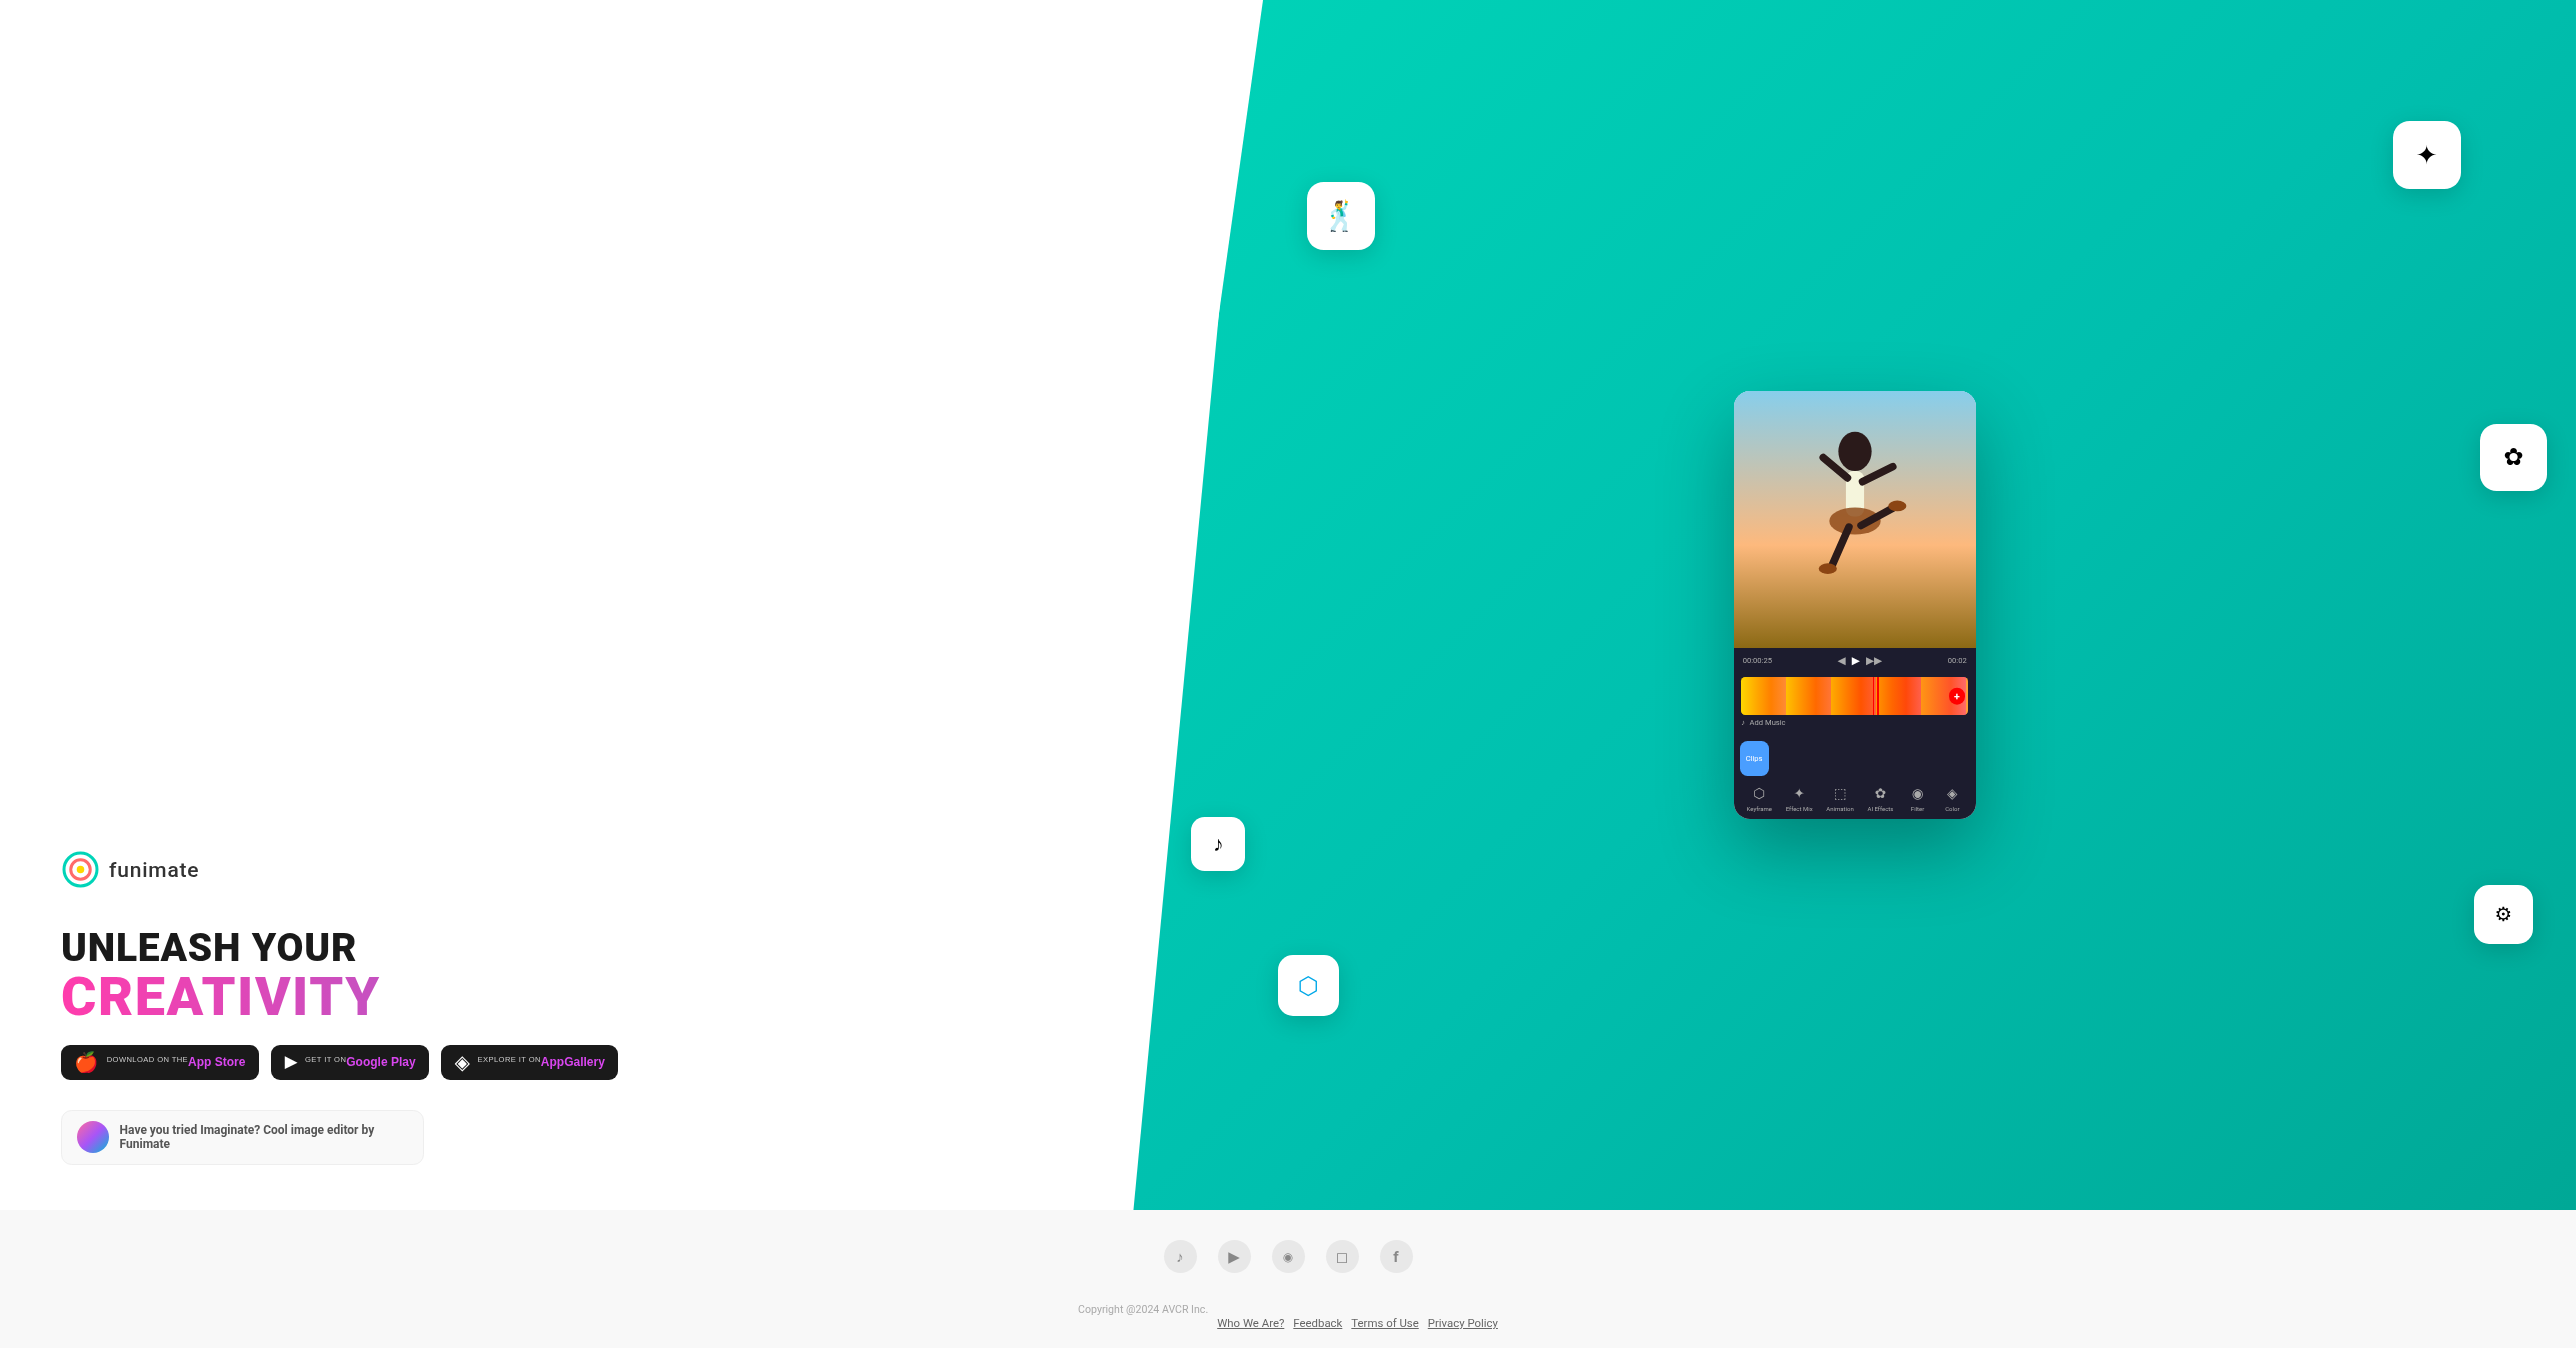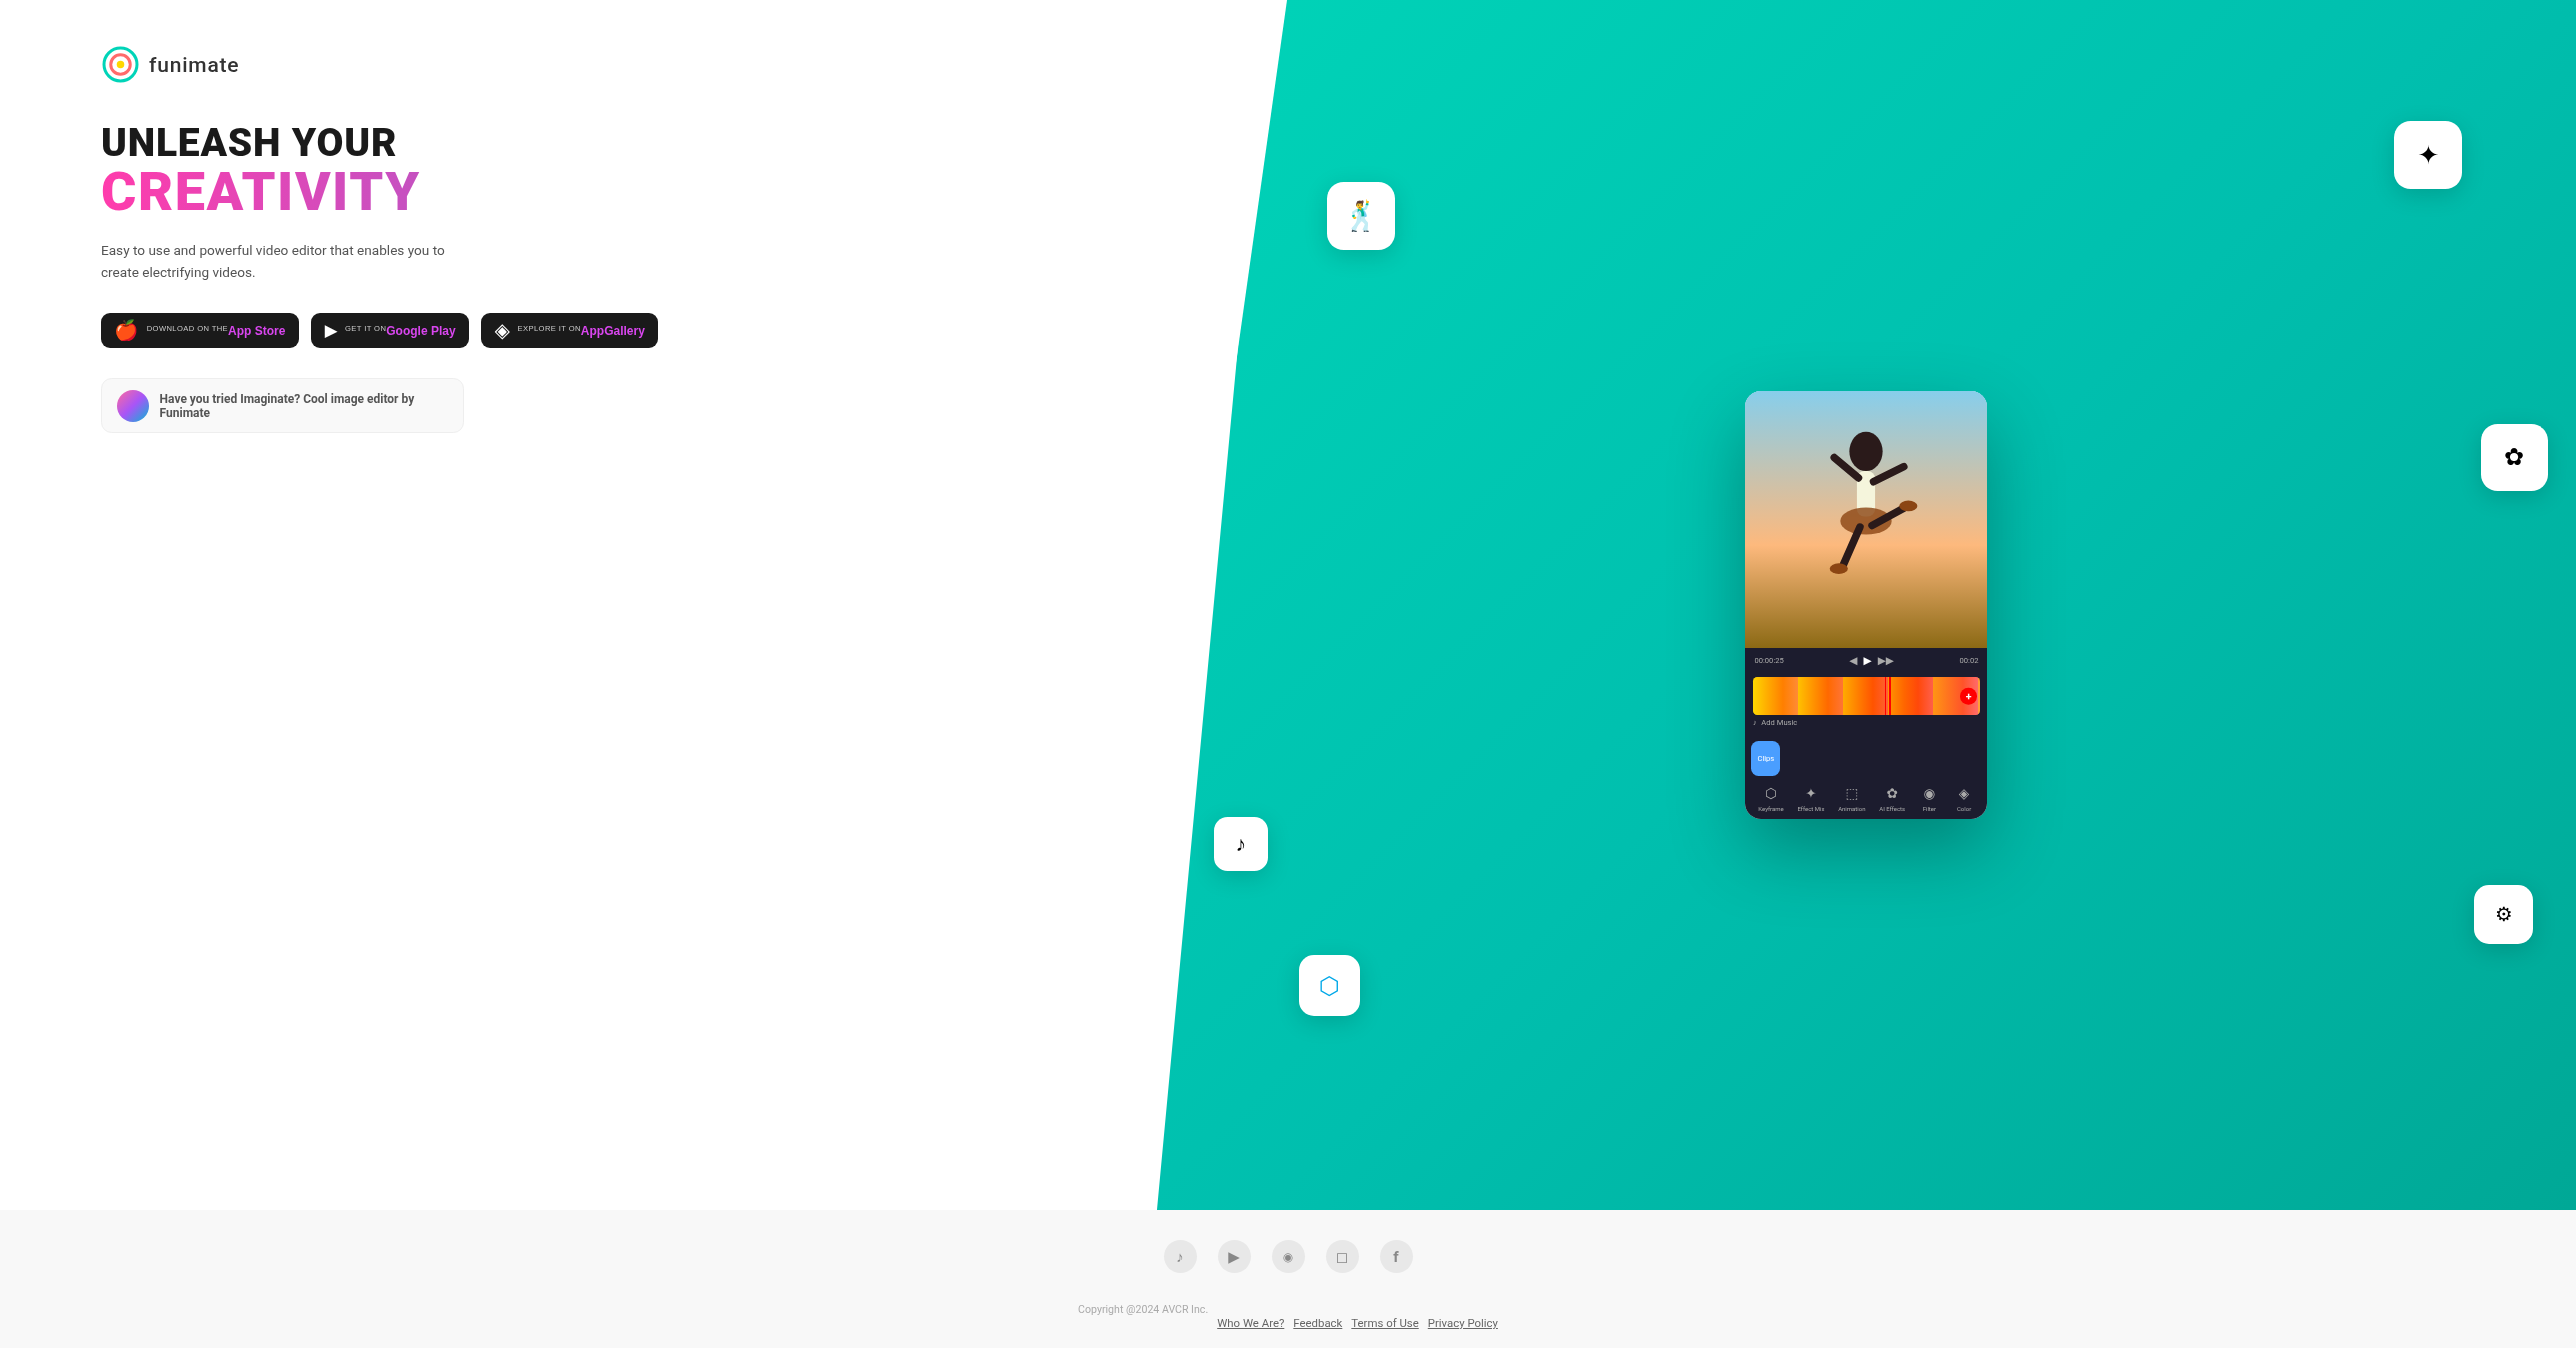--- a/index.html
+++ b/index.html
@@ -27,24 +27,23 @@
       min-height: 85vh;
     }
 
     
     .hero-left {
       width: 44%;
       background: #fff;
       padding: 45px 61px;
       display: flex;
       flex-direction: column;
-      justify-content: flex-start;
+      justify-content: flex-end;
       position: relative;
       z-index: 2;
-      margin-left: 40px;
     }
 
     
     .hero-right {
       width: 56%;
       background: linear-gradient(135deg, #00d4b8 0%, #00bfae 50%, #00a896 100%);
       position: relative;
       overflow: hidden;
       clip-path: polygon(8% 0%, 100% 0%, 100% 100%, 0% 100%);
       display: flex;
@@ -431,21 +430,20 @@
           <circle cx="26" cy="26" r="22" stroke="#00d4b8" stroke-width="4" fill="none"></circle>
           <circle cx="26" cy="26" r="13" stroke="#ff6b6b" stroke-width="4" fill="none"></circle>
           <circle cx="26" cy="26" r="5" fill="#FFD700"></circle>
         </svg>
         <span class="logo-text">funimate</span>
       </div>
 
       <div class="headline-unleash">UNLEASH YOUR</div>
       <div class="headline-creativity">CREATIVITY</div>
 
-      <p class="hero-subtitle">Easy to use and powerful video editor that enables you to create electrifying videos.</p>
 
       <div class="store-buttons">
 
         <button class="store-btn">
           <span class="store-btn-icon">🍎</span>
           <span class="store-btn-text">
             <span class="store-btn-sub">Download on the</span>
             <span class="store-btn-main">App Store</span>
           </span>
         </button>

